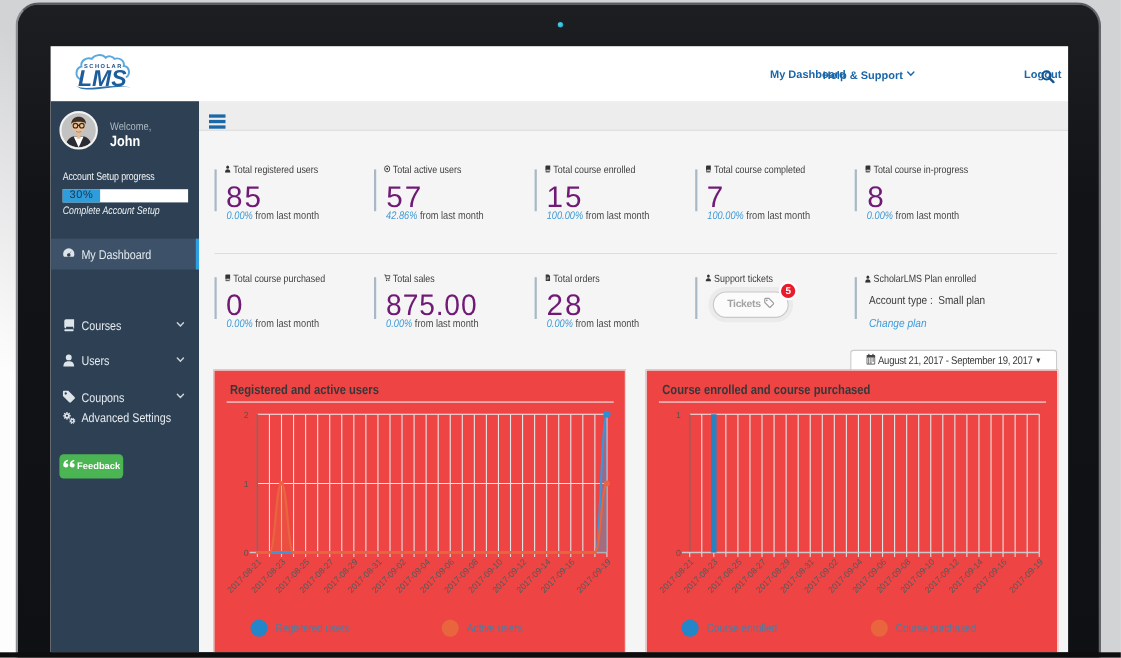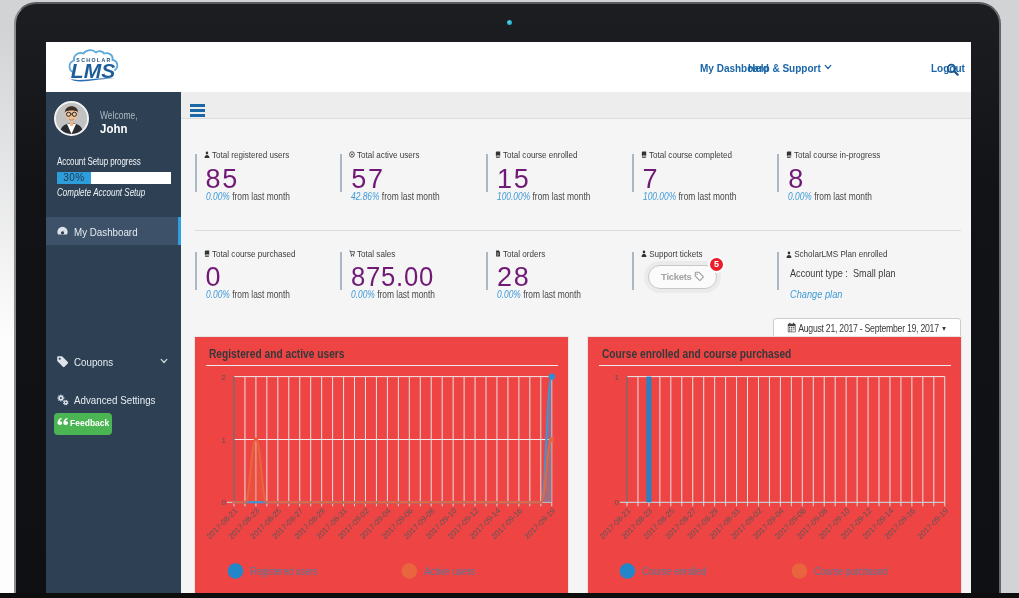--- a/index.html
+++ b/index.html
@@ -98,27 +98,39 @@
     <div class="asp" style="top:64px">Account Setup progress</div>
     <div class="pbar" style="top:80px">
         <div class="pfill">30%</div>
       </div>
     <div class="cas" style="top:95px">Complete Account Setup</div>
     <div class="mrow active" style="top:125.3px"><span class="mic"><svg width="13" height="13" viewBox="0 0 16 16" style="vertical-align:-2px">
             <path d="M8 2.2 A6.3 6.3 0 0 0 1.7 8.5 A6.3 6.3 0 0 0 2.6 11.7 H13.4 A6.3 6.3 0 0 0 14.3 8.5 A6.3 6.3 0 0 0 8 2.2 Z" fill="#dde4ea"></path>
             <circle cx="8" cy="9.6" r="2" fill="#2e4154"></circle>
             <path d="M7.3 9.2 L11.2 5.2 L8.7 8.4 Z" fill="#2e4154"></path>
           </svg></span><span class="mtxt">My Dashboard</span></div>
+<div class="mrow" style="top:189.9px"><span class="mic"><svg width="13" height="13" viewBox="0 0 16 16" style="vertical-align:-2px">
+            <path d="M5 1.5 H14 V12 H5 A2 2 0 0 1 3 10 V3.5 A2 2 0 0 1 5 1.5 Z M5 9.8 H13 V11.8 H5 Z" fill="#dde4ea" fill-rule="evenodd"></path>
+            <rect x="3" y="12.6" width="10.5" height="2.2" rx="1" fill="#dde4ea"></rect>
+          </svg></span><span class="mtxt">Courses</span><span class="chev"><svg width="8" height="8" viewBox="0 0 10 10" style="vertical-align:1px">
+            <path d="M1.5 3 L5 6.8 L8.5 3" fill="none" stroke="#cdd5dc" stroke-width="1.6" stroke-linecap="round"></path>
+          </svg></span></div>
+<div class="mrow" style="top:222.4px"><span class="mic"><svg width="13" height="13" viewBox="0 0 16 16" style="vertical-align:-2px">
+            <circle cx="8" cy="4.8" r="3.3" fill="#dde4ea"></circle>
+            <path d="M2 15 C2 10.4 4.7 9.2 8 9.2 C11.3 9.2 14 10.4 14 15 Z" fill="#dde4ea"></path>
+          </svg></span><span class="mtxt">Users</span><span class="chev"><svg width="8" height="8" viewBox="0 0 10 10" style="vertical-align:1px">
+            <path d="M1.5 3 L5 6.8 L8.5 3" fill="none" stroke="#cdd5dc" stroke-width="1.6" stroke-linecap="round"></path>
+          </svg></span></div>
 <div class="mrow" style="top:254.6px"><span class="mic"><svg width="13" height="13" viewBox="0 0 16 16" style="vertical-align:-2px">
             <path d="M1.5 7.5 V2.5 A1 1 0 0 1 2.5 1.5 H7.5 L14.5 8.5 A1.4 1.4 0 0 1 14.5 10.5 L10.5 14.5 A1.4 1.4 0 0 1 8.5 14.5 Z" fill="#dde4ea"></path>
             <circle cx="4.6" cy="4.6" r="1.3" fill="#2e4154"></circle>
           </svg></span><span class="mtxt">Coupons</span><span class="chev"><svg width="8" height="8" viewBox="0 0 10 10" style="vertical-align:1px">
             <path d="M1.5 3 L5 6.8 L8.5 3" fill="none" stroke="#cdd5dc" stroke-width="1.6" stroke-linecap="round"></path>
           </svg></span></div>
-<div class="mrow" style="top:293px"><span class="mic"><svg width="13" height="13" viewBox="0 0 16 16" style="vertical-align:-2px">
+<div class="mrow" style="top:274px"><span class="mic"><svg width="13" height="13" viewBox="0 0 16 16" style="vertical-align:-2px">
             <g fill="#dde4ea">
               <g transform="translate(6,6.2)">
                 <circle r="3" fill="#dde4ea"></circle>
                 <rect x="-0.75" y="-4.3" width="1.5" height="2.1" transform="rotate(0)"></rect>
                 <rect x="-0.75" y="-4.3" width="1.5" height="2.1" transform="rotate(45)"></rect>
                 <rect x="-0.75" y="-4.3" width="1.5" height="2.1" transform="rotate(90)"></rect>
                 <rect x="-0.75" y="-4.3" width="1.5" height="2.1" transform="rotate(135)"></rect>
                 <rect x="-0.75" y="-4.3" width="1.5" height="2.1" transform="rotate(180)"></rect>
                 <rect x="-0.75" y="-4.3" width="1.5" height="2.1" transform="rotate(225)"></rect>
                 <rect x="-0.75" y="-4.3" width="1.5" height="2.1" transform="rotate(270)"></rect>

